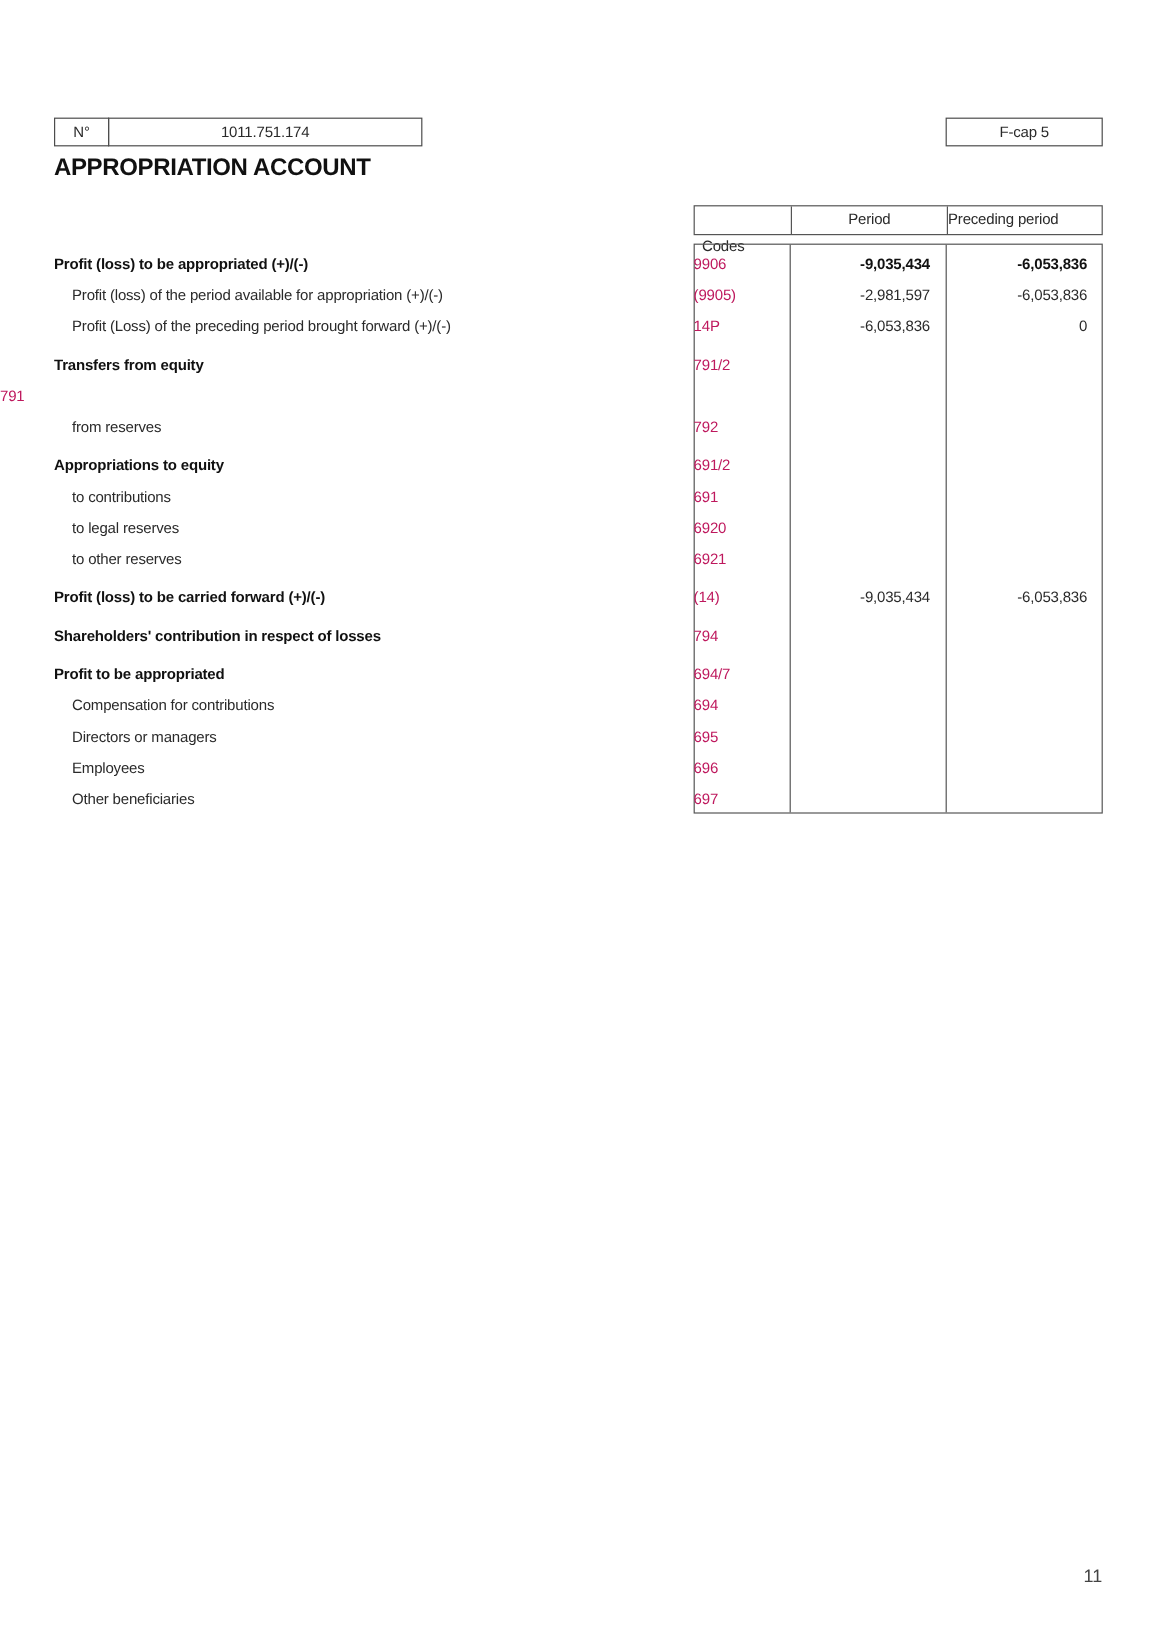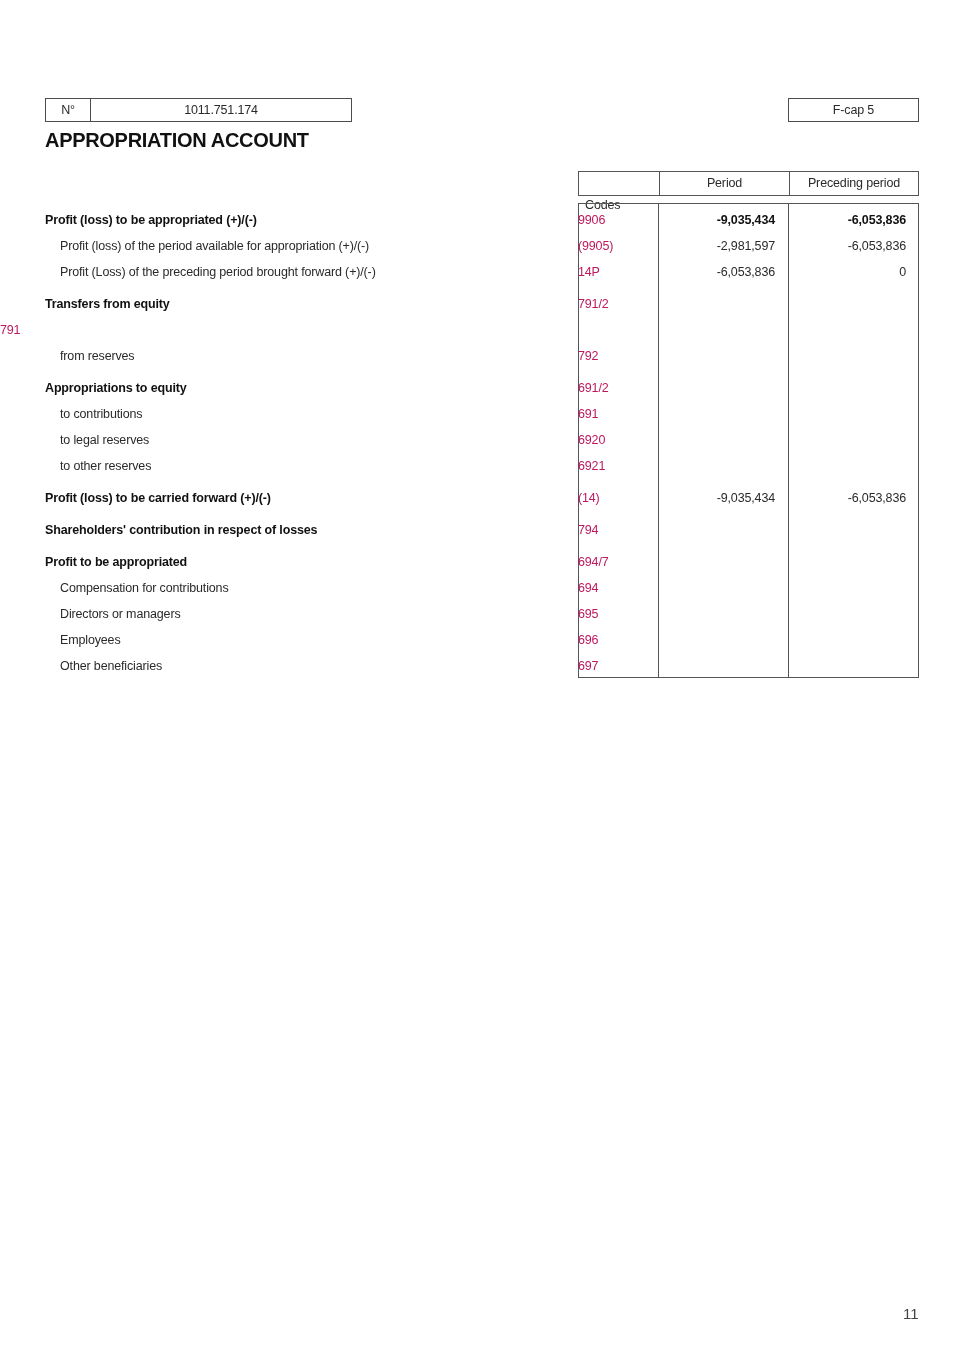--- a/index.html
+++ b/index.html
@@ -35,21 +35,21 @@
   
   .thead {
     position:absolute; left:578px; top:171px; width:341px; height:25px;
     border:1px solid #555;
     display:flex;
     font-size:12.5px; color:#2a2a2a;
   }
   .thead .hc { line-height:23px; }
   .thead .hc.codes { width:80px; padding-left:6px;margin-top:22px; }
   .thead .hc.period { width:130px; text-align:center; border-left:1px solid #555; }
-  .thead .hc.preceding { width:129px; text-align:center; border-left:1px solid #555; }
+  .thead .hc.preceding { width:129px; border-left:1px solid #555; }
 
   
   .tbody-box {
     position:absolute; left:578px; top:203px; width:341px; height:475px;
     border:1px solid #555;
   }
   .tbody-box .vline {
     position:absolute; top:0; bottom:0; width:1px; background:#555;
   }
   .tbody-box .vline.v1 { left:79px; }

